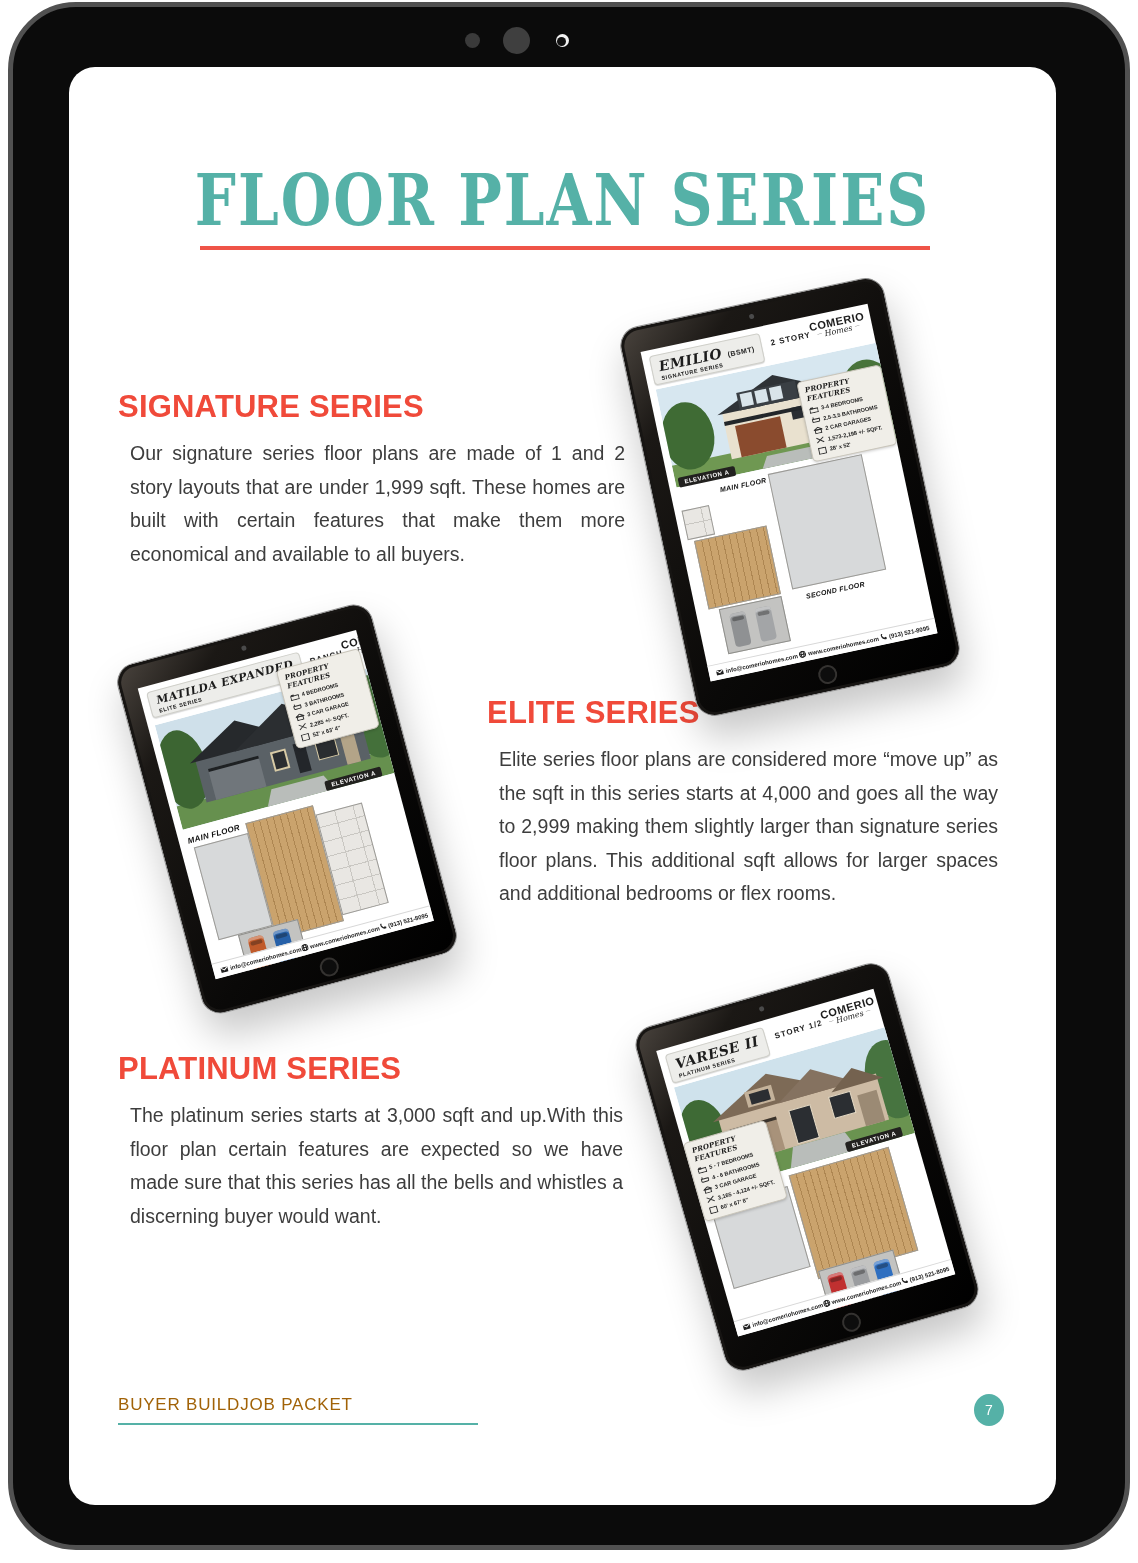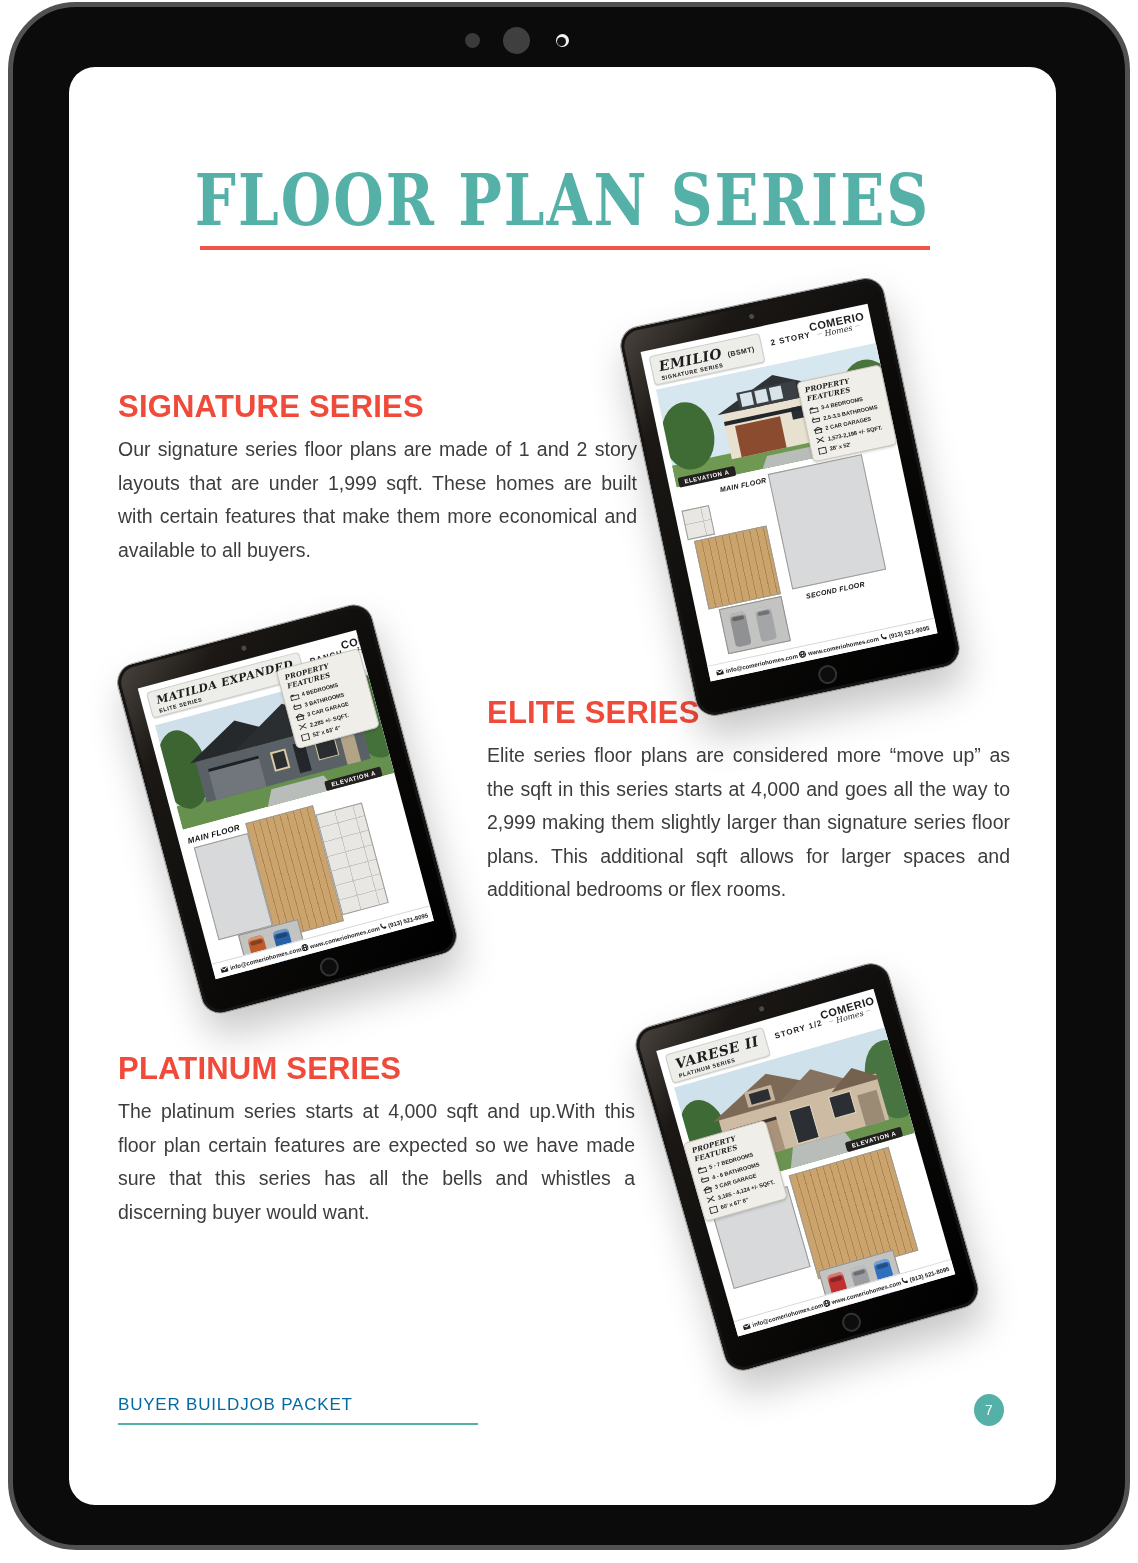--- a/index.html
+++ b/index.html
@@ -14,25 +14,25 @@
   .cam-lens::after{content:"";position:absolute;left:1px;top:3px;width:9px;height:9px;border-radius:50%;background:#111;}
   .screen{position:absolute;left:56px;top:60px;width:987px;height:1438px;background:#ffffff;
           border-radius:26px;overflow:hidden;}
   
   .page-title{position:absolute;left:0;right:0;top:92px;text-align:center;
       font-family:"DejaVu Serif",serif;font-weight:bold;font-size:58px;letter-spacing:2px;
       color:#55b1a7;transform:scaleY(1.22);transform-origin:top center;}
   .title-rule{position:absolute;left:131px;top:179px;width:730px;height:4px;background:#ef5448;}
   .section{position:absolute;}
   .sec-head{font-size:31px;font-weight:bold;color:#f04a3a;letter-spacing:0.2px;margin:0 0 8px 0;}
-  .sec-body{font-size:19.5px;line-height:33.5px;color:#3d3d3d;text-align:justify;margin:0;}
+  .sec-body{font-size:19.5px;line-height:33.5px;color:#3d3d3d;text-align:justify;margin:12px;}
   .sec-sig{left:49px;top:322px;width:519px;}
   .sec-elite{left:418px;top:628px;width:523px;}
   .sec-plat{left:49px;top:984px;width:517px;}
-  .footer-label{position:absolute;left:49px;top:1328px;font-size:17px;letter-spacing:0.8px;color:#0369a1;}
+  .footer-label{position:absolute;left:49px;top:1328px;font-size:17px;letter-spacing:0.8px;color:#a16207;}
   .footer-rule{position:absolute;left:49px;top:1356px;width:360px;height:2px;background:#55b1a7;}
   .page-num{position:absolute;left:905px;top:1327px;width:30px;height:32px;border-radius:50%;
       background:#55b1a7;color:#fff;font-size:14px;display:flex;align-items:center;justify-content:center;}
   
   .mini{position:absolute;border-radius:20px;box-sizing:border-box;
         background:linear-gradient(135deg,#4a443e 0%,#1b1815 18%,#0a0908 60%,#000 100%);
         border:1px solid #8f8f8f;box-shadow:0 22px 38px rgba(0,0,0,0.22), inset 0 0 0 3px #171513;}
   .mini.t1{left:586px;top:231px;width:270px;height:398px;transform:rotate(-12deg);}
   .mini.t2{left:86px;top:561px;width:264px;height:362px;transform:rotate(-15deg);}
   .mini.t3{left:606px;top:921px;width:264px;height:358px;transform:rotate(-16deg);}
@@ -107,21 +107,21 @@
         <p class="sec-body">Our signature series floor plans are made of 1 and 2 story layouts that are under 1,999 sqft. These homes are built with certain features that make them more economical and available to all buyers.</p>
       </div>
 
       <div class="section sec-elite">
         <h2 class="sec-head">ELITE SERIES</h2>
         <p class="sec-body">Elite series floor plans are considered more “move up” as the sqft in this series starts at 4,000 and goes all the way to 2,999 making them slightly larger than signature series floor plans. This additional sqft allows for larger spaces and additional bedrooms or flex rooms.</p>
       </div>
 
       <div class="section sec-plat">
         <h2 class="sec-head">PLATINUM SERIES</h2>
-        <p class="sec-body">The platinum series starts at 4,000 sqft and up.With this floor plan certain features are expected so we have made sure that this series has all the bells and whistles a discerning buyer would want.</p>
+        <p class="sec-body">The platinum series starts at 3,000 sqft and up.With this floor plan certain features are expected so we have made sure that this series has all the bells and whistles a discerning buyer would want.</p>
       </div>
 
       <div class="mini t1">
         <div class="mt-cam"></div>
         <div class="mt-screen">
           <div class="flyer">
             <div class="fly-head">
               <div class="badge">
                 <div class="fly-name"><span>EMILIO</span> <span class="fly-suffix">(BSMT)</span></div>
                 <div class="fly-series">SIGNATURE SERIES</div>

